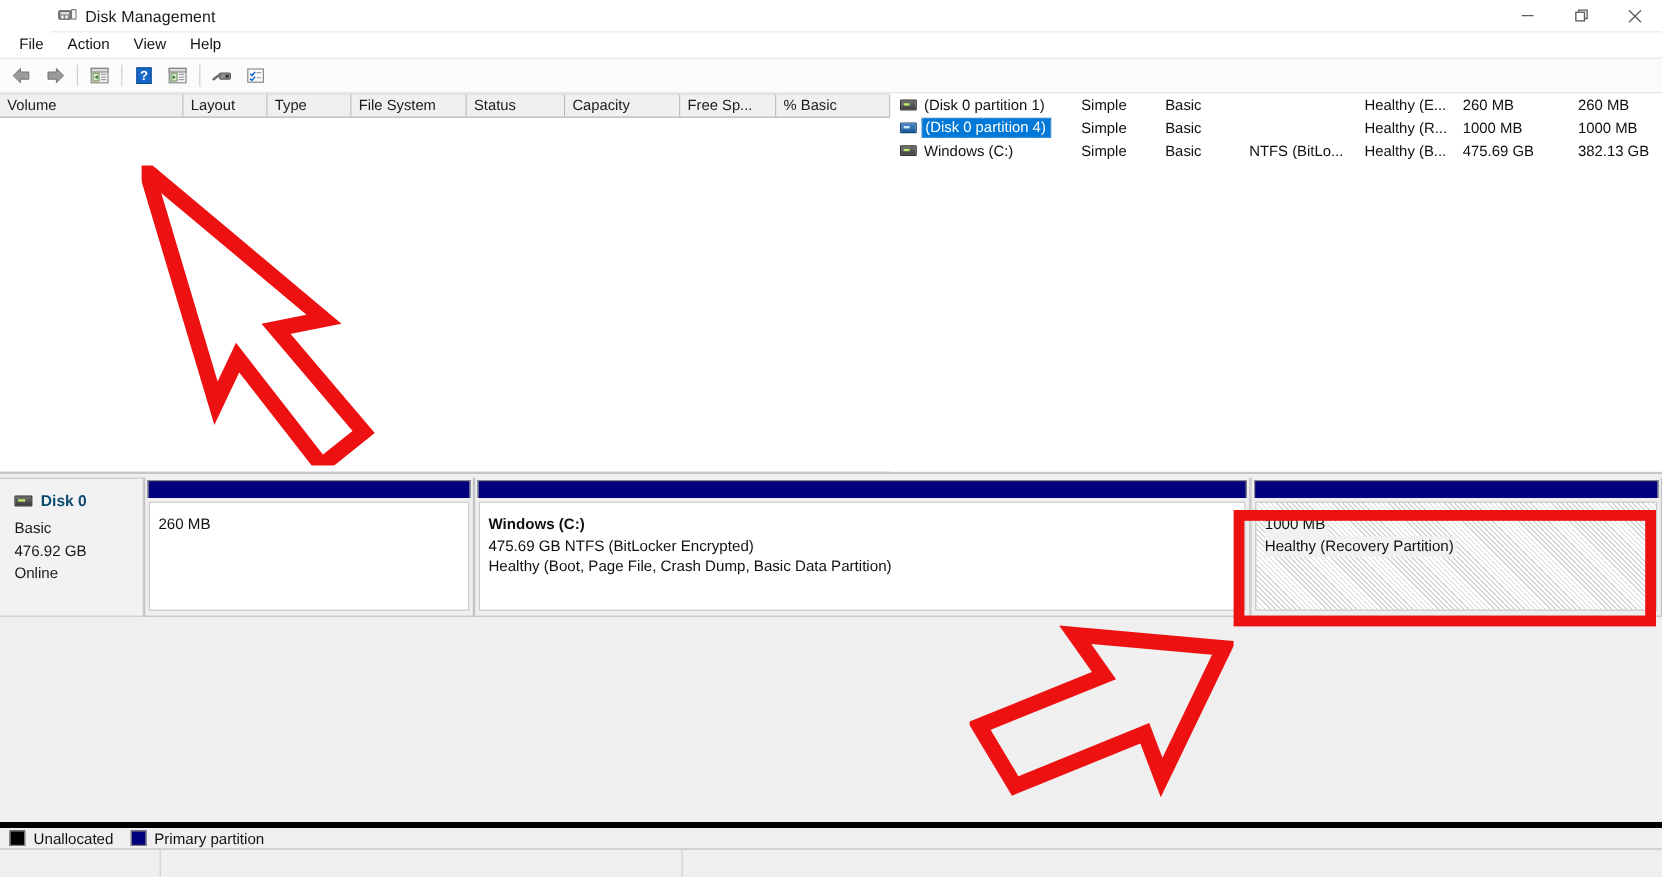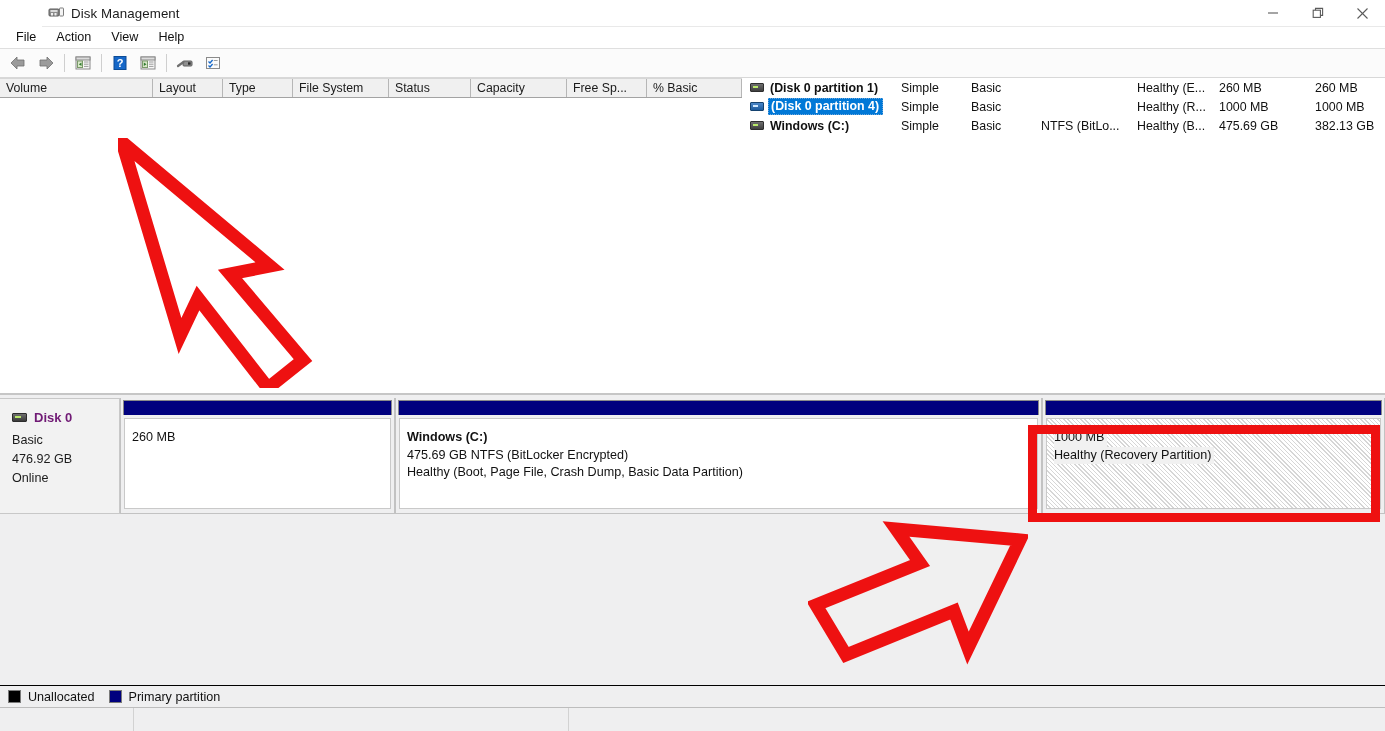--- a/index.html
+++ b/index.html
@@ -149,21 +149,20 @@
     position: absolute;
     left: 2px; top: 2px;
     width: 5px; height: 2px;
     background: #b9e86a;
   }
   .vol-icon.blue::after { background: #cfe8ff; }
   .name-cell {
     display: flex; align-items: center;
     width: 153px; flex: 0 0 153px;
     padding-left: 0 !important;
-    font-weight: bold;
   }
   .name-text { padding-left: 0; }
   .name-text.selected {
     background: #0078d7;
     color: #ffffff;
     padding: 1px 4px 2px 3px;
     margin-left: -2px;
     outline: 1px dotted #6fa8dc;
     outline-offset: -1px;
   }
@@ -187,21 +186,21 @@
     flex: 0 0 120px;
     background: #f2f2f2;
     border: 1px solid #c8c8c8;
     border-left: none;
     padding: 11px 0 0 12px;
     position: relative;
   }
   .disk-info .dtitle {
     font-size: 13px;
     font-weight: bold;
-    color: #701a75;
+    color: #0c4a6e;
     display: flex; align-items: center;
     margin-bottom: 6px;
   }
   .disk-info .dtitle .dicon {
     width: 15px; height: 9px;
     margin-right: 7px;
     background: linear-gradient(#6f6f6f, #3a3a3a);
     border: 1px solid #2c2c2c;
     border-radius: 1px;
     position: relative;
@@ -261,21 +260,21 @@
     padding-right: 3px;
   }
 
   
   .legend {
     position: absolute;
     left: 0; bottom: 24px;
     width: 1385px;
     height: 22px;
     background: #efeff0;
-    border-top: 1px solid #000000;
+    border-top: 5px solid #000000;
     display: flex;
     align-items: center;
     padding-left: 8px;
   }
   .legend .sw {
     width: 13px; height: 13px;
     margin-right: 7px;
     border: 1px solid #7a7a7a;
   }
   .legend .lgtext {

